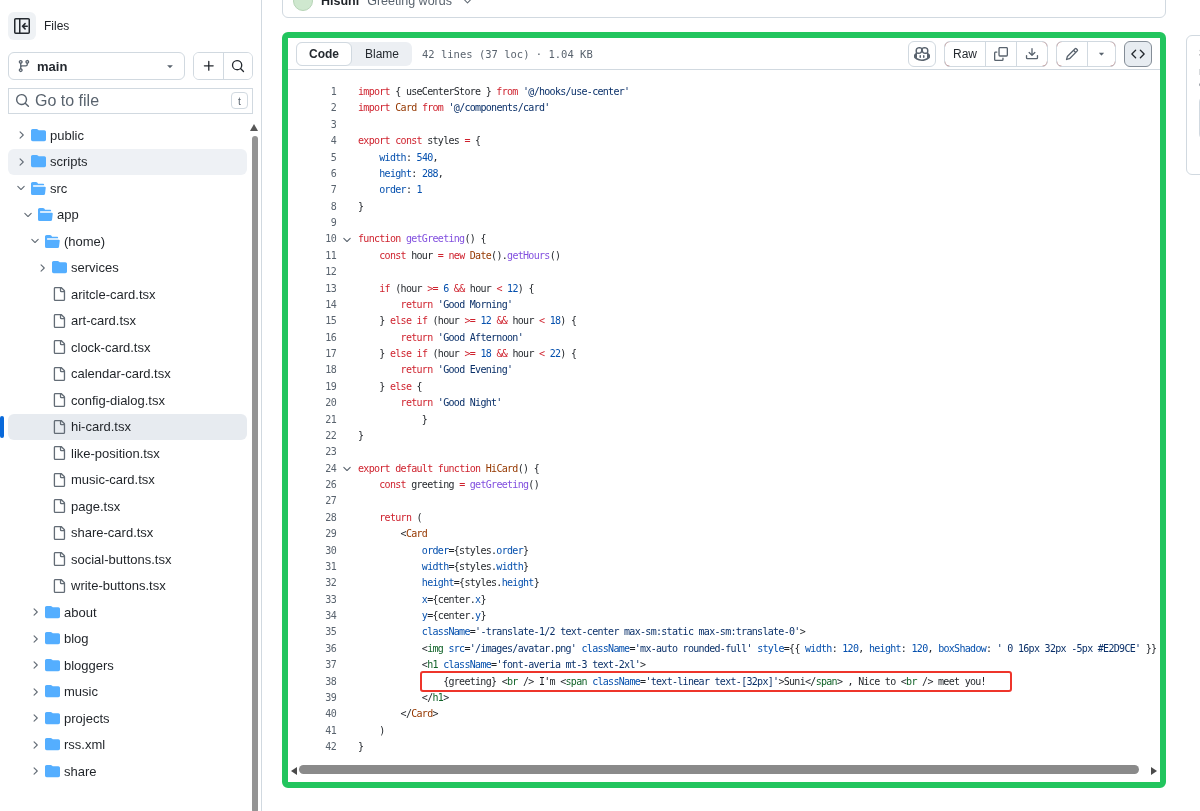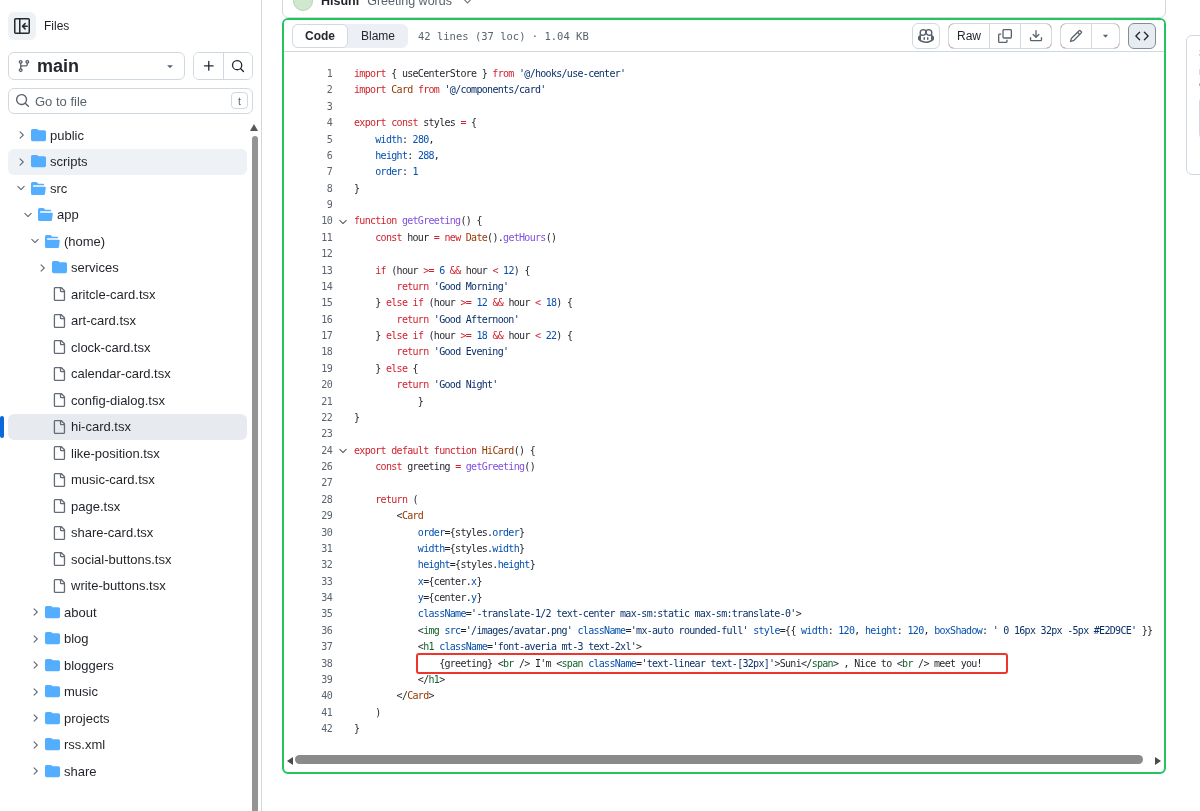--- a/index.html
+++ b/index.html
@@ -9,28 +9,28 @@
   
   .sidebar { position:absolute; left:0; top:0; width:262px; height:811px;
     background:#fff; border-right:1px solid #d1d9e0; }
   .files-hdr { display:flex; align-items:center; gap:8px; padding:12px 8px 0 8px; }
   .icon-btn-plain { width:28px; height:28px; border-radius:6px; background:#eff2f5;
     display:flex; align-items:center; justify-content:center; color:#24292f; border:none; cursor:pointer; }
   .files-title { font-size:12px; font-weight:400; }
   .branch-row { display:flex; gap:8px; padding:12px 8px 0 8px; }
   .branch-btn { flex:1; height:28px; border:1px solid #d1d9e0; border-radius:6px; background:#fff;
     display:flex; align-items:center; gap:6px; padding:0 8px; cursor:pointer; }
-  .branch-btn .lbl { font-size:18px; font-weight:600; color:#24292f; flex:1; text-align:left; }
+  .branch-btn .lbl { font-size:13px; font-weight:600; color:#24292f; flex:1; text-align:left; }
   .mini-group { display:flex; height:28px; border:1px solid #d1d9e0; border-radius:6px; overflow:hidden; }
   .mini-group .cell { width:29px; display:flex; align-items:center; justify-content:center;
     background:#fff; color:#24292f; cursor:pointer; }
   .mini-group .cell + .cell { border-left:1px solid #d1d9e0; }
   .goto-wrap { margin:8px 8px 0 8px; position:relative; }
-  .goto-input { width:100%; height:26px; border:1px solid #d1d9e0; border-radius:6px;
-    padding:0 26px 0 26px; font-size:13px; color:#1f2328; background:#fff; outline:none; }
+  .goto-input { width:100%; height:26px; border:1px solid #d1d9e0; border-radius:0;
+    padding:0 26px 0 26px; font-size:16px; color:#1f2328; background:#fff; outline:none; }
   .goto-input::placeholder { color:#59636e; }
   .goto-search-ic { position:absolute; left:7px; top:5px; color:#59636e; }
   .goto-key { position:absolute; right:5px; top:4px; width:17px; height:17px; border:1px solid #d1d9e0;
     border-radius:4px; font-size:10.5px; color:#59636e; display:flex; align-items:center; justify-content:center; background:#fff; }
   .tree { position:absolute; top:122px; left:0; right:14px; padding-left:8px; }
   .trow { position:relative; height:26.5px; display:flex; align-items:center; gap:0;
     border-radius:6px; cursor:pointer; }
   .trow.hov { background:#eef1f5; }
   .trow.sel { background:#e7ebf0; }
   .accent { position:absolute; left:-8px; top:2px; width:4px; height:22px; border-radius:2px; background:#0969da; }
@@ -45,21 +45,21 @@
   
   .main { position:absolute; left:282px; top:0; width:884px; height:811px; }
   .commit-bar { position:relative; margin-top:-22px; height:40px; border:1px solid #d1d9e0;
     border-radius:6px; background:#fff; overflow:hidden; }
   .commit-inner { position:absolute; left:10px; top:12px; display:flex; align-items:center; gap:8px; }
   .avatar { width:20px; height:20px; border-radius:50%; background:#cfe8cf; border:1px solid #b7d4b7; }
   .commit-author { font-size:12.5px; font-weight:700; color:#1f2328; }
   .commit-msg { font-size:12.5px; color:#59636e; }
   .commit-caret { color:#59636e; margin-left:2px; }
 
-  .code-card { position:relative; height:756px; border:2px solid #22c55e;
+  .code-card { position:relative; margin-top:14px; height:756px; border:6px solid #22c55e;
     border-radius:6px; background:#fff; overflow:hidden; }
   .code-hdr { height:32px; border-bottom:1px solid #d1d9e0; display:flex; align-items:center;
     justify-content:space-between; padding:0 8px; background:#fff; }
   .hdr-left { display:flex; align-items:center; gap:10px; }
   .seg { display:flex; background:#eceff3; border-radius:6px; }
   .seg .tab { height:24px; padding:0 12px; font-size:12px; display:flex; align-items:center;
     border-radius:6px; border:1px solid transparent; cursor:pointer; color:#24292f; background:transparent; }
   .seg .tab.active { background:#fff; border-color:#d1d9e0; font-weight:600; }
   .meta { font-family:"DejaVu Sans Mono","Liberation Mono",monospace; font-size:10.5px; color:#59636e; }
   .hdr-right { display:flex; align-items:center; gap:8px; }
@@ -612,21 +612,21 @@
           <span class="ctext"></span>
         </div>
         <div class="crow">
           <span class="ln">4</span>
           <span class="fold"></span>
           <span class="ctext"><span class="tk">export</span><span class="tp"> </span><span class="tk">const</span><span class="tp"> styles </span><span class="tk">=</span><span class="tp"> {</span></span>
         </div>
         <div class="crow">
           <span class="ln">5</span>
           <span class="fold"></span>
-          <span class="ctext"><span class="tp">    </span><span class="tn">width</span><span class="tp">: </span><span class="tn">280</span><span class="tp">,</span></span>
+          <span class="ctext"><span class="tp">    </span><span class="tn">width</span><span class="tp">: </span><span class="tn">540</span><span class="tp">,</span></span>
         </div>
         <div class="crow">
           <span class="ln">6</span>
           <span class="fold"></span>
           <span class="ctext"><span class="tp">    </span><span class="tn">height</span><span class="tp">: </span><span class="tn">288</span><span class="tp">,</span></span>
         </div>
         <div class="crow">
           <span class="ln">7</span>
           <span class="fold"></span>
           <span class="ctext"><span class="tp">    </span><span class="tn">order</span><span class="tp">: </span><span class="tn">1</span></span>

